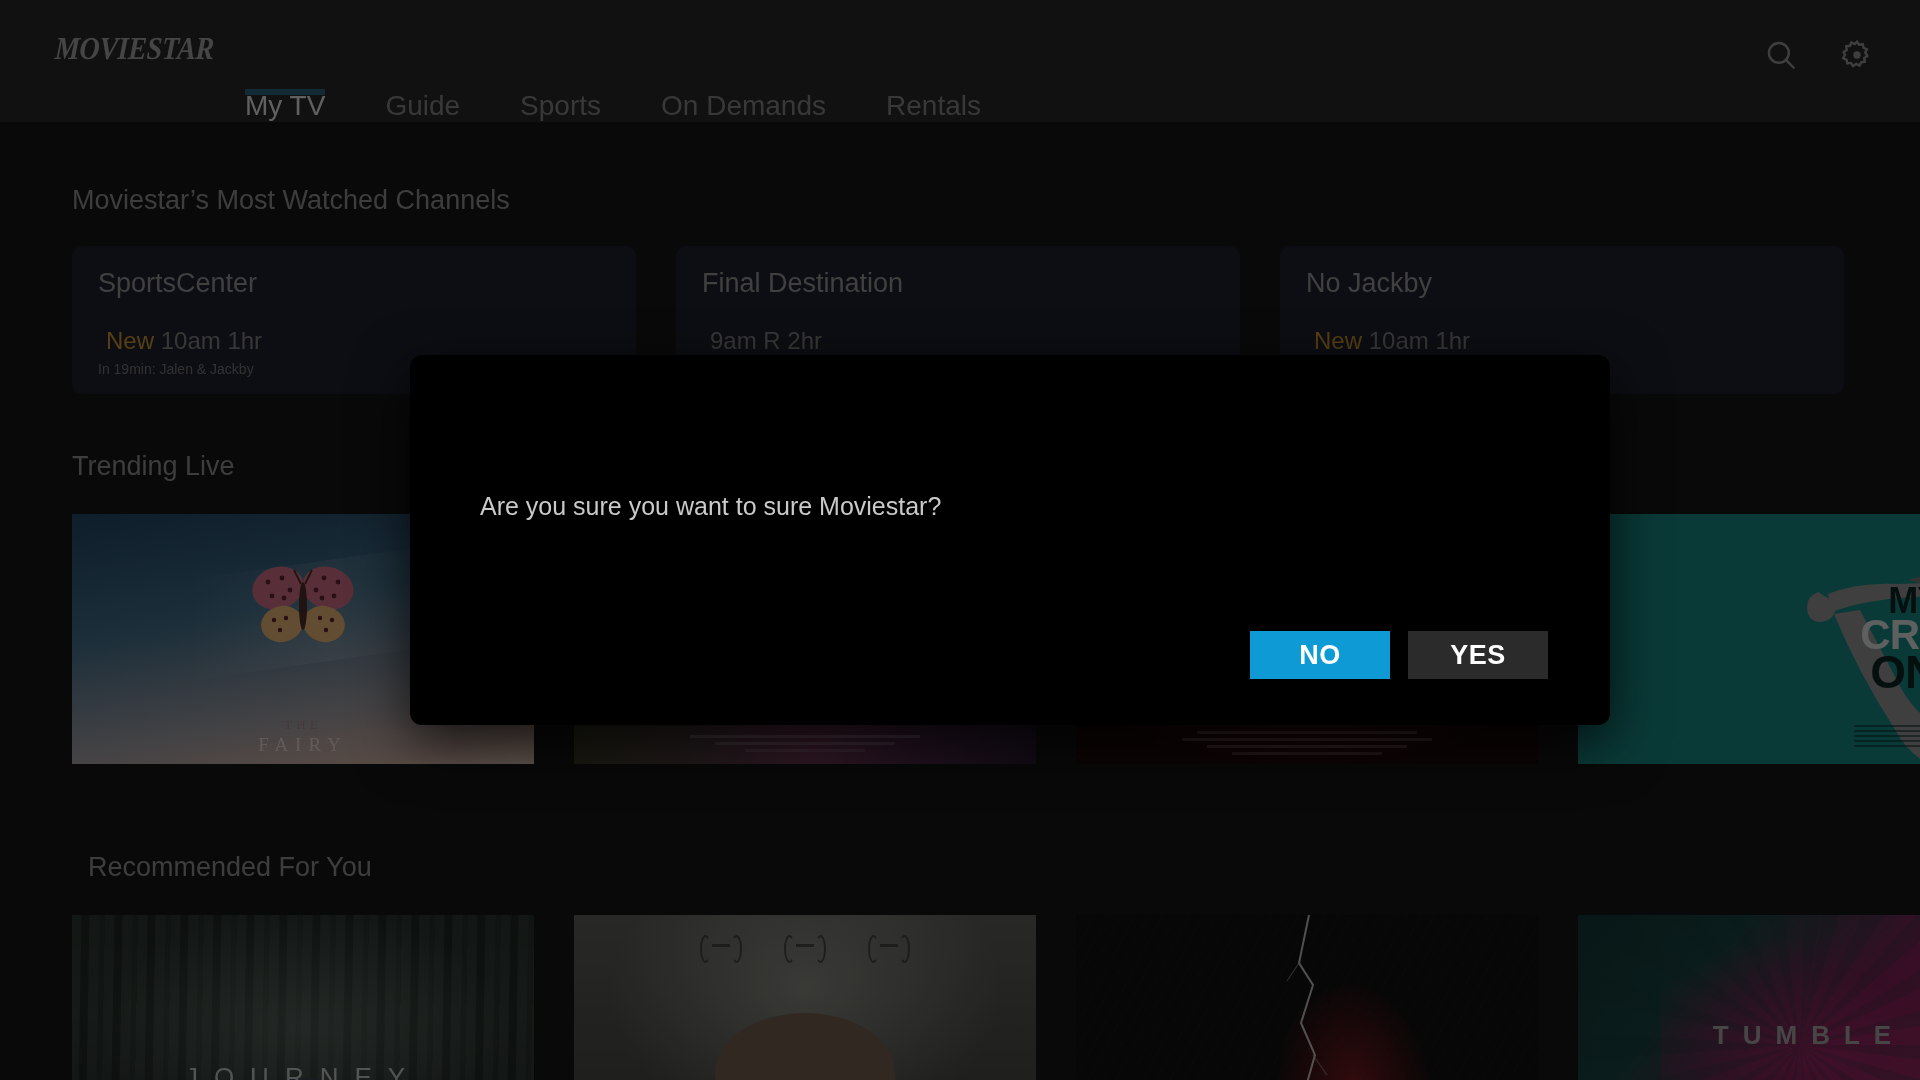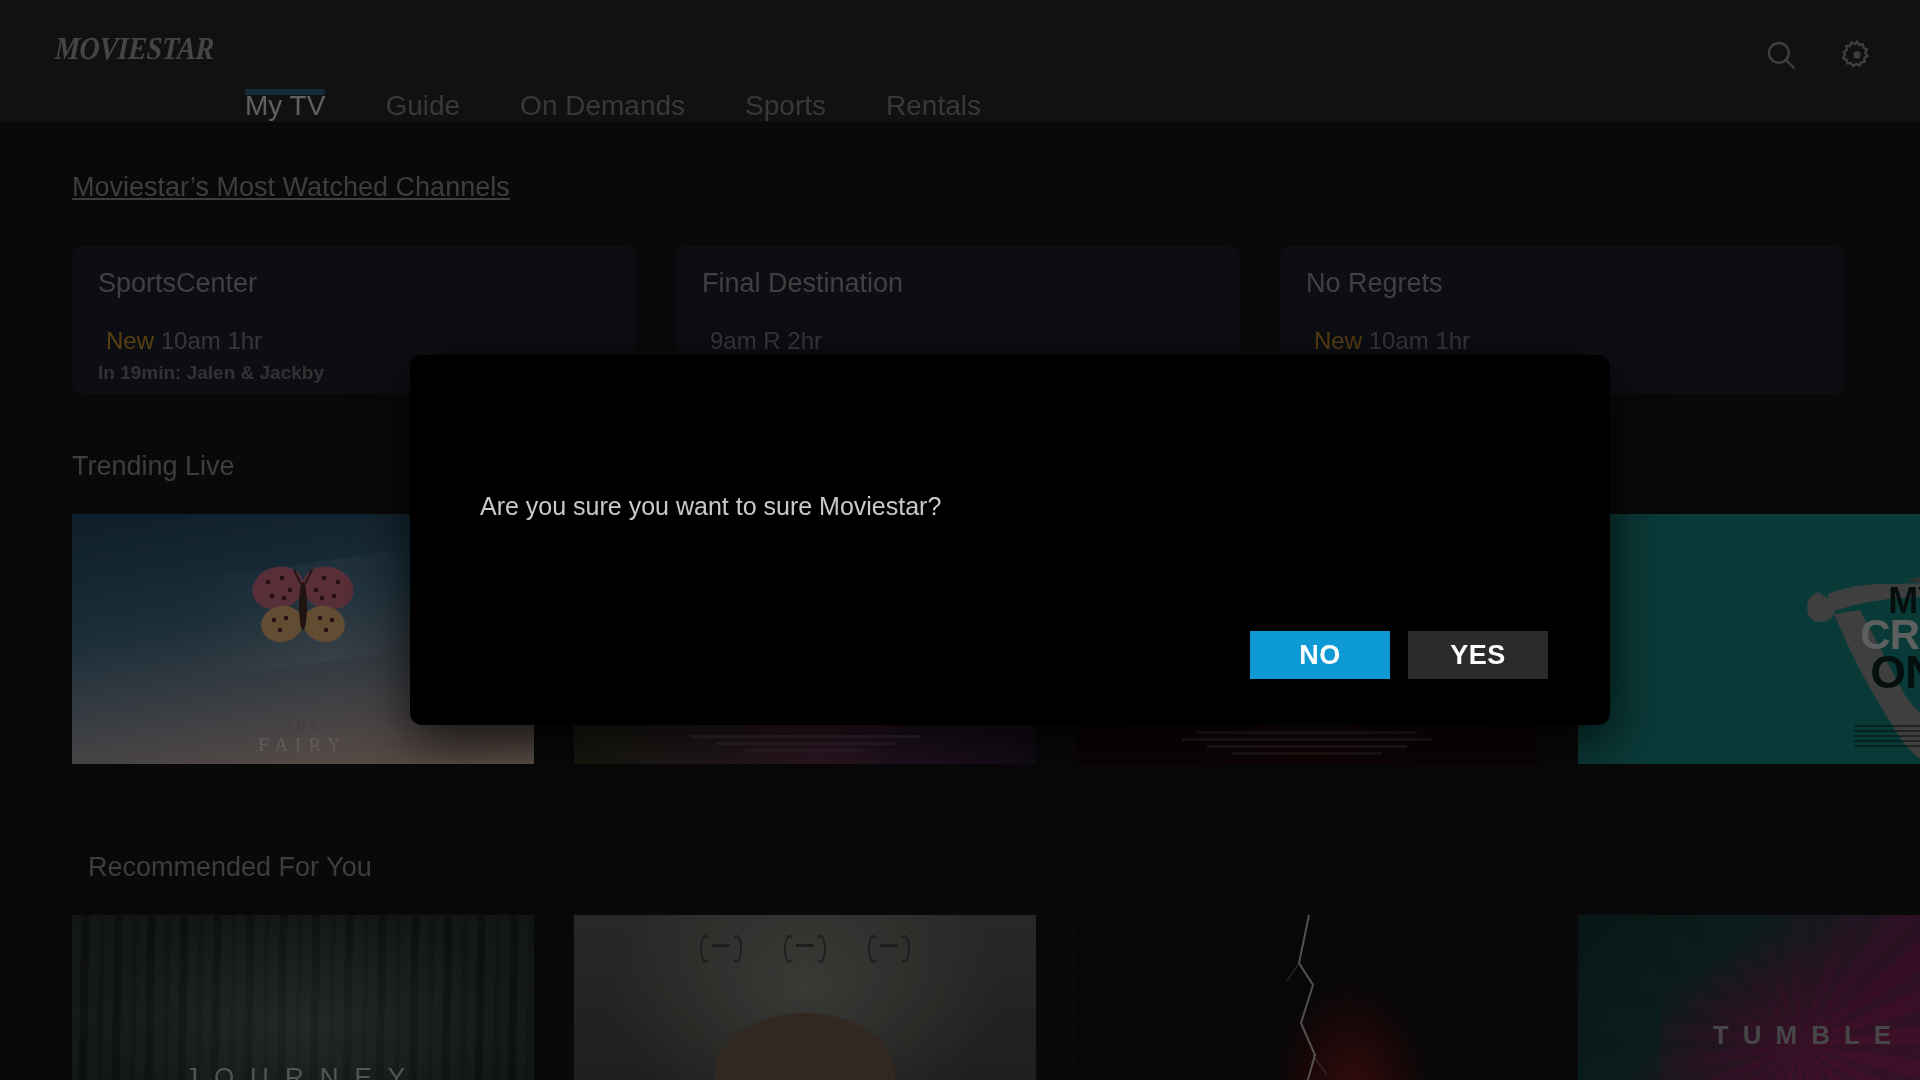--- a/index.html
+++ b/index.html
@@ -45,34 +45,34 @@
     content:""; position:absolute; left:0; right:0; bottom:27px;
     height:6px; background:#2c6078; border-radius:1px;
   }
   .header-actions { position:absolute; right:46px; top:38px; display:flex; align-items:center; gap:42px; }
   .icon-btn { width:34px; height:34px; cursor:pointer; opacity:0.62; display:block; }
   .icon-btn svg { width:34px; height:34px; display:block; }
 
   
   .content { position:absolute; top:122px; left:0; width:1920px; height:958px; background:#151515; }
   .section-title { font-size:27px; color:#888888; padding:0 0 0 72px; }
-  .row-title-1 { position:absolute; top:50px; left:0;text-decoration:underline; }
+  .row-title-1 { position:absolute; top:63px; left:0; }
   .row-title-2 { position:absolute; top:329px; left:0; }
   .row-title-3 { position:absolute; top:730px; left:16px; }
 
   
   .channels { position:absolute; top:124px; left:72px; display:flex; gap:40px; }
   .channel-card {
     width:564px; height:148px; background:#1b202b; border-radius:10px;
     padding:22px 26px 0 26px; cursor:pointer; overflow:hidden;
   }
   .ch-name { font-size:27px; color:#8e8e8e; margin-bottom:25px; }
   .ch-meta { font-size:24px; color:#7b7b7b; line-height:1.45; white-space:nowrap;margin-left:8px; }
   .ch-new { color:#c08a2a; }
-  .ch-next { font-size:19px; color:#6f6f6f; line-height:1.45; white-space:nowrap;font-weight:bold; }
+  .ch-next { font-size:14px; color:#6f6f6f; line-height:1.45; white-space:nowrap; }
 
   
   .poster-row { position:absolute; left:72px; display:flex; gap:40px; }
   .row-trending { top:392px; }
   .row-recommended { top:793px; }
   .poster {
     position:relative; width:462px; height:250px; overflow:hidden; cursor:pointer;
     background:#101010;
   }
   .poster .ptitle {
@@ -212,24 +212,24 @@
       <div class="logo">MOVIESTAR</div>
 
       <div class="nav">
         <div class="nav-item active">
           <span>My TV</span>
         </div>
         <div class="nav-item">
           <span>Guide</span>
         </div>
         <div class="nav-item">
+          <span>Sports</span>
+        </div>
+        <div class="nav-item">
           <span>On Demands</span>
-        </div>
-        <div class="nav-item">
-          <span>Sports</span>
         </div>
         <div class="nav-item">
           <span>Rentals</span>
         </div>
       </div>
 
       <div class="header-actions">
         <span class="icon-btn">
           <svg viewBox="0 0 24 24" fill="none" stroke="#c9c9c9" stroke-width="1.7" stroke-linecap="round">
             <circle cx="10.5" cy="10.5" r="7"></circle>
@@ -263,21 +263,21 @@
       <div class="channel-card">
         <div class="ch-name">Final Destination</div>
         <div class="ch-meta">
           <span class="ch-new"></span>
           <span>9am R 2hr</span>
         </div>
         <div class="ch-next"></div>
       </div>
 
       <div class="channel-card">
-        <div class="ch-name">No Regrets</div>
+        <div class="ch-name">No Jackby</div>
         <div class="ch-meta">
           <span class="ch-new">New</span>
           <span>10am 1hr</span>
         </div>
         <div class="ch-next"></div>
       </div>
     </div>
 
     <div class="section-title row-title-2">Trending Live</div>
 

